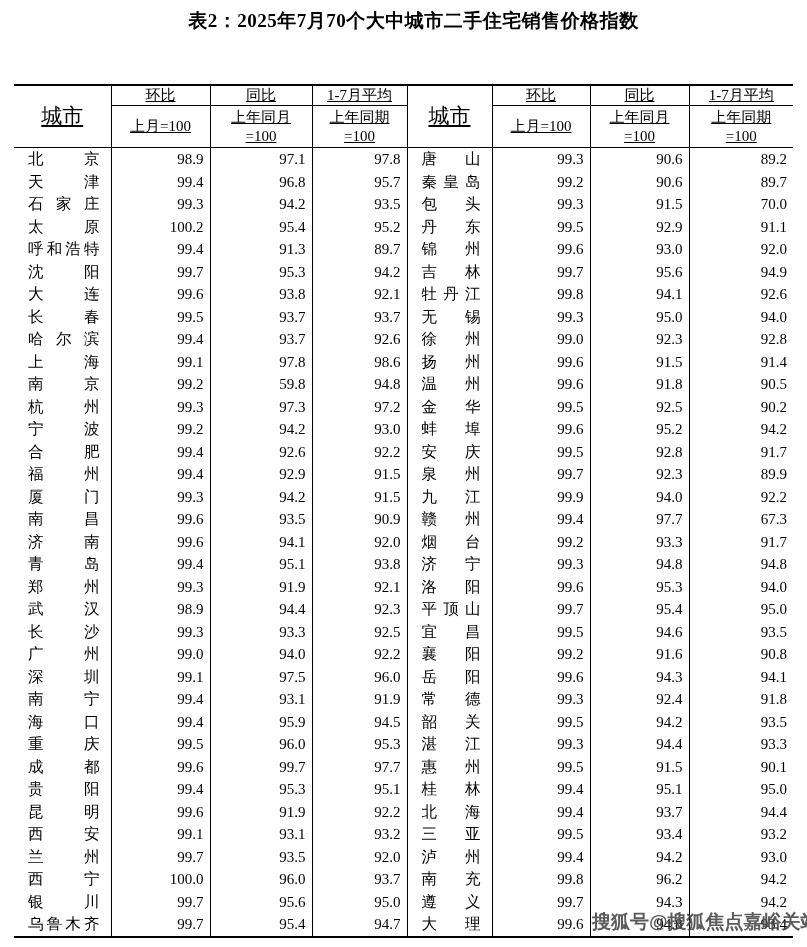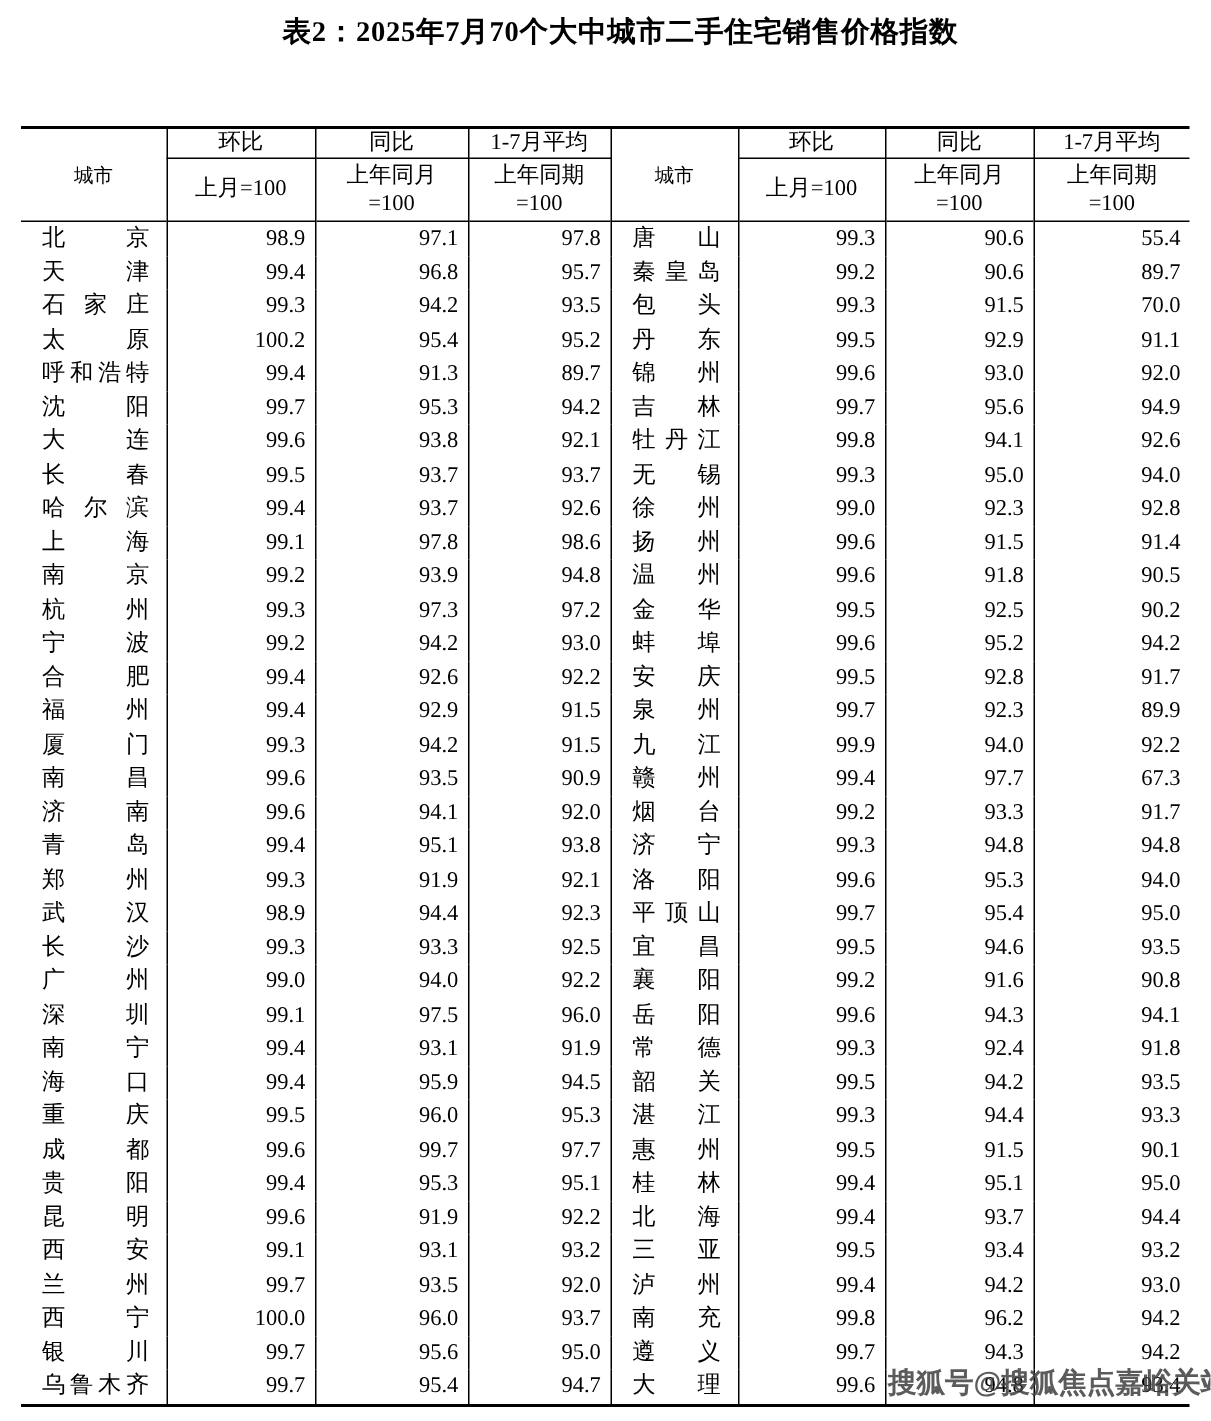--- a/index.html
+++ b/index.html
@@ -27,24 +27,24 @@
     border-top: 2.5px solid #000;
     border-bottom: 2.5px solid #000;
   }
   th, td {
     padding: 0;
     border-right: 1px solid #000;
     font-weight: normal;
     vertical-align: middle;
   }
   th:last-child, td:last-child { border-right: none; }
-  thead th { text-align: center; font-size: 15px; line-height: 19px; }
+  thead th { text-align: center; font-size: 15px; line-height: 19px; text-decoration: underline; }
   thead tr.r1 th.top-h { height: 19px; border-bottom: 1px solid #000; }
   thead tr.r2 th { height: 41px; }
-  thead th.city-h { font-size: 13px; }
+  thead th.city-h { font-size: 21px; }
   tbody tr:first-child td { border-top: 1.5px solid #000; }
   tbody td { height: 22.5px; font-size: 15px; line-height: 22.5px; }
   td.num { text-align: right; padding-right: 6px; }
   td.city .cjust {
     display: flex;
     justify-content: space-between;
     padding: 0 11px 0 14px;
     font-size: 15.5px;
   }
   .watermark {
@@ -120,21 +120,21 @@
         <td class="num">97.1</td>
         <td class="num">97.8</td>
         <td class="city">
           <div class="cjust">
             <span>唐</span>
             <span>山</span>
           </div>
         </td>
         <td class="num">99.3</td>
         <td class="num">90.6</td>
-        <td class="num">55.4</td>
+        <td class="num">89.2</td>
       </tr>
       <tr>
         <td class="city">
           <div class="cjust">
             <span>天</span>
             <span>津</span>
           </div>
         </td>
         <td class="num">99.4</td>
         <td class="num">96.8</td>
@@ -316,21 +316,21 @@
         <td class="num">91.4</td>
       </tr>
       <tr>
         <td class="city">
           <div class="cjust">
             <span>南</span>
             <span>京</span>
           </div>
         </td>
         <td class="num">99.2</td>
-        <td class="num">93.9</td>
+        <td class="num">59.8</td>
         <td class="num">94.8</td>
         <td class="city">
           <div class="cjust">
             <span>温</span>
             <span>州</span>
           </div>
         </td>
         <td class="num">99.6</td>
         <td class="num">91.8</td>
         <td class="num">90.5</td>

